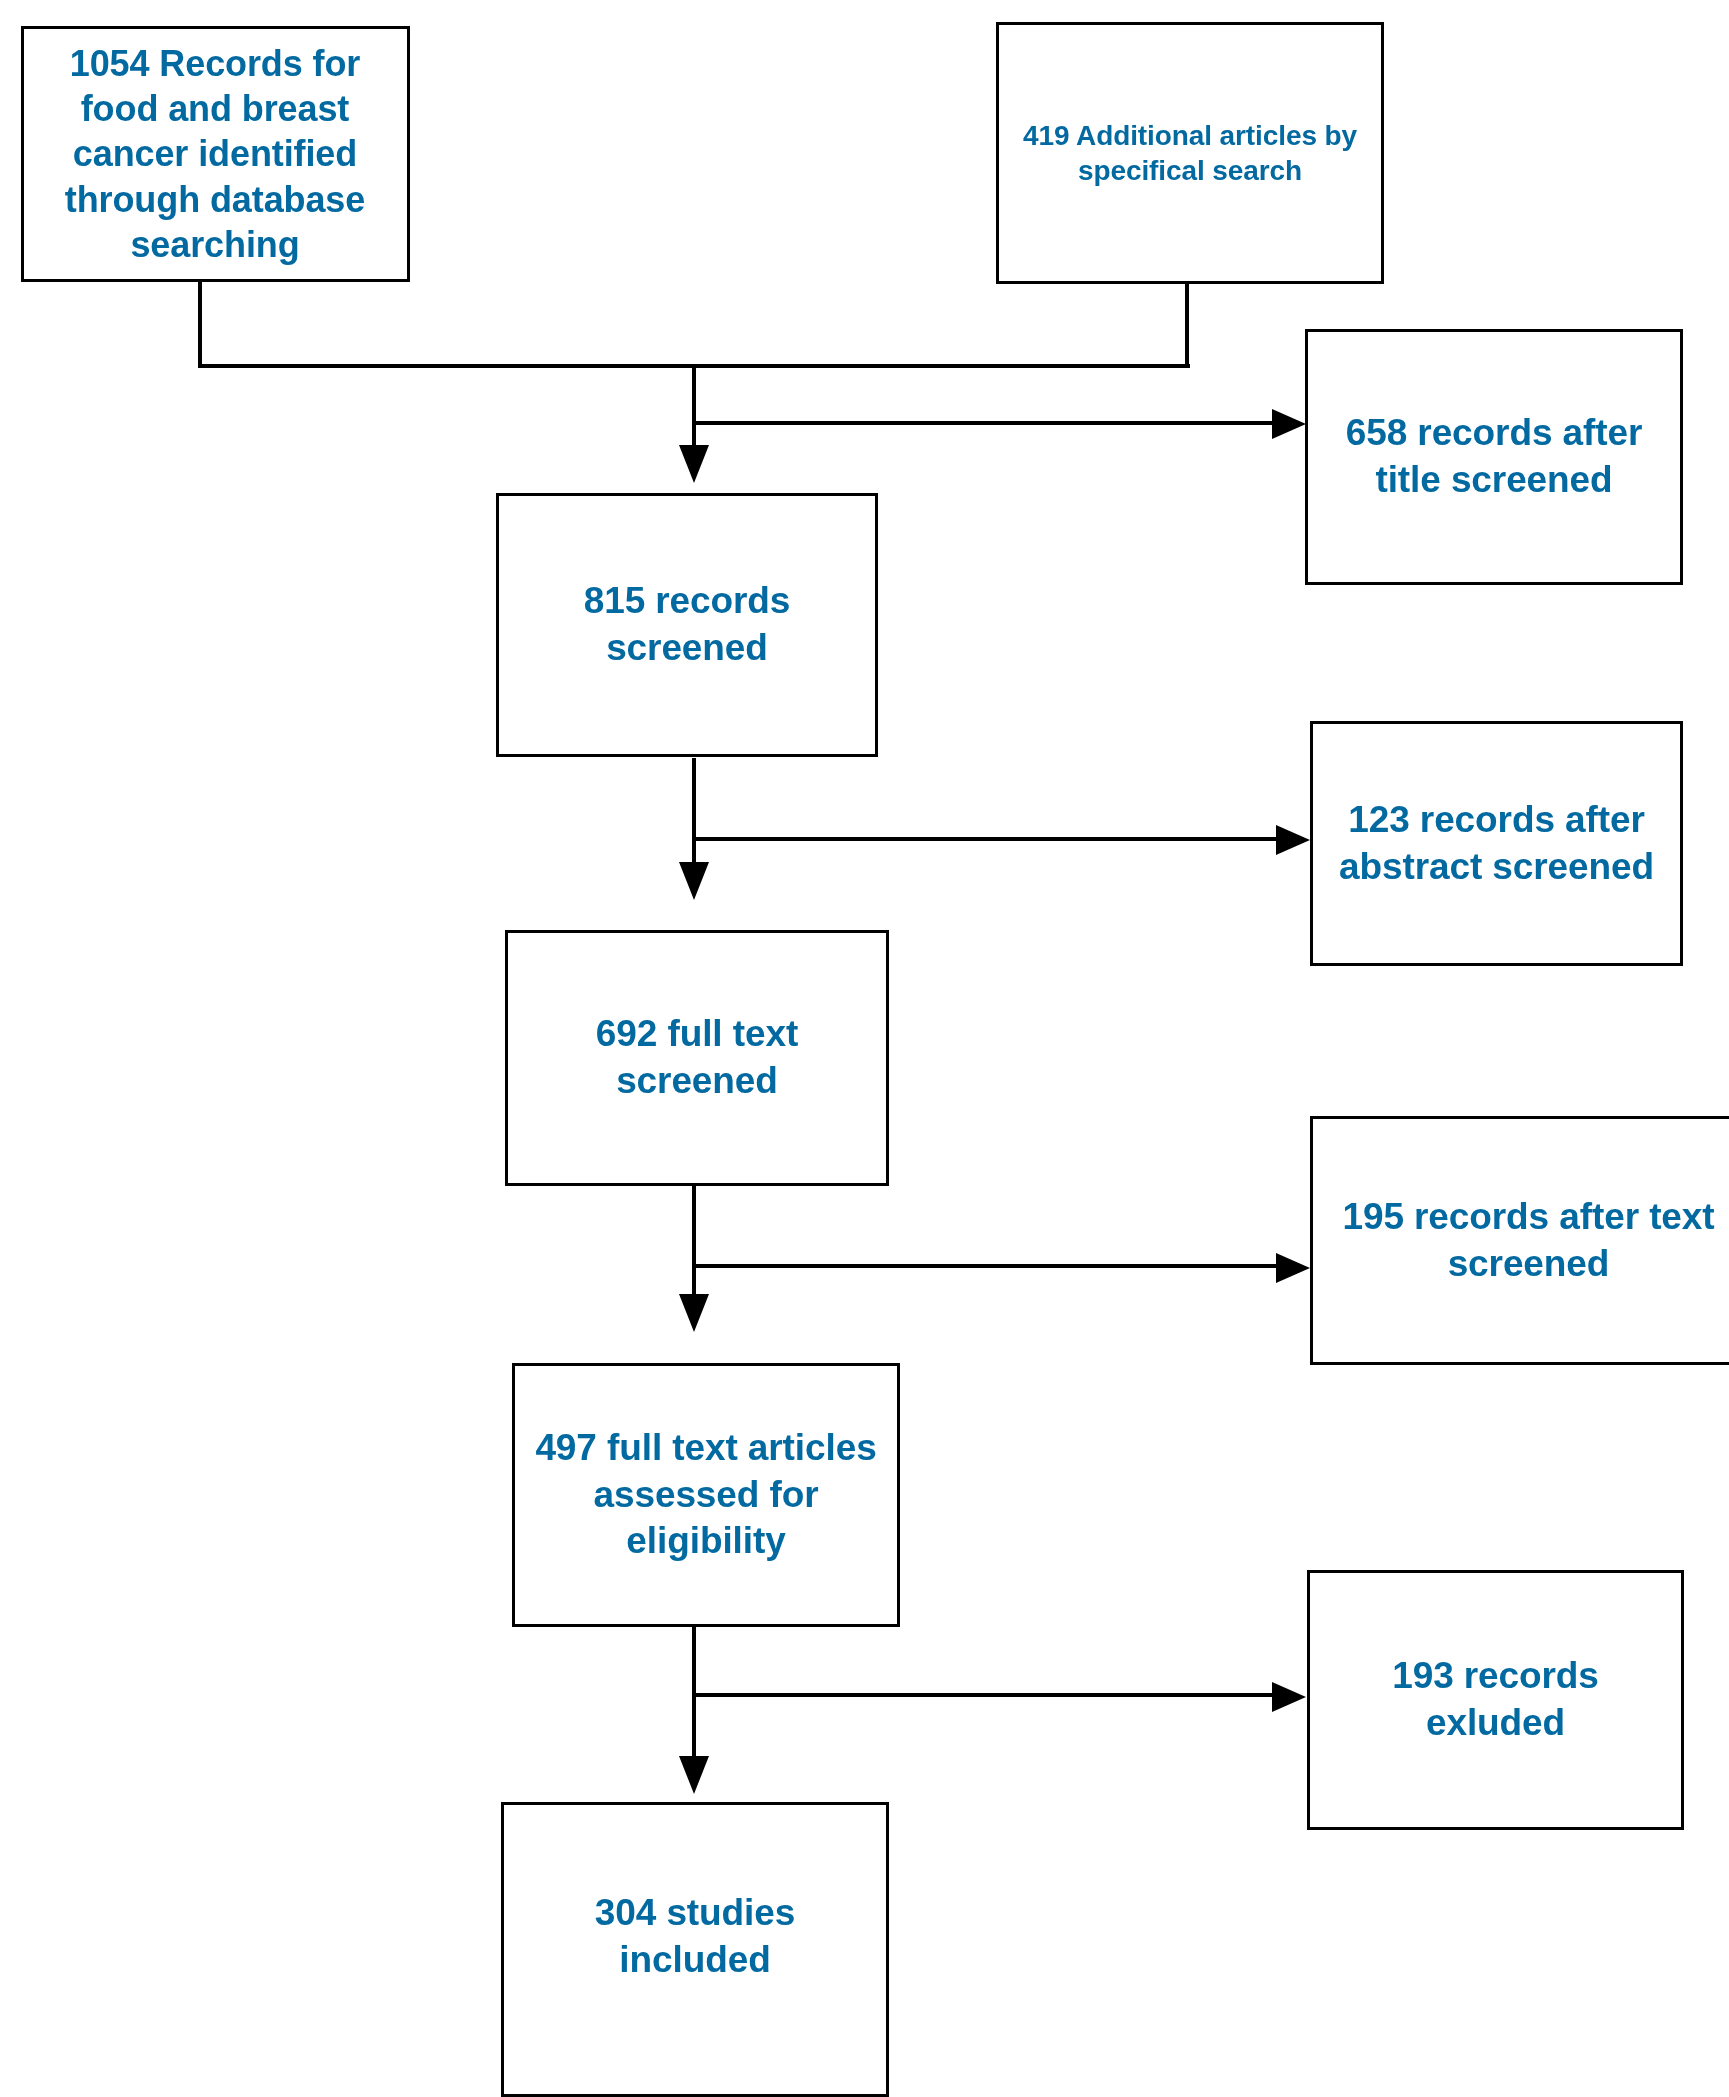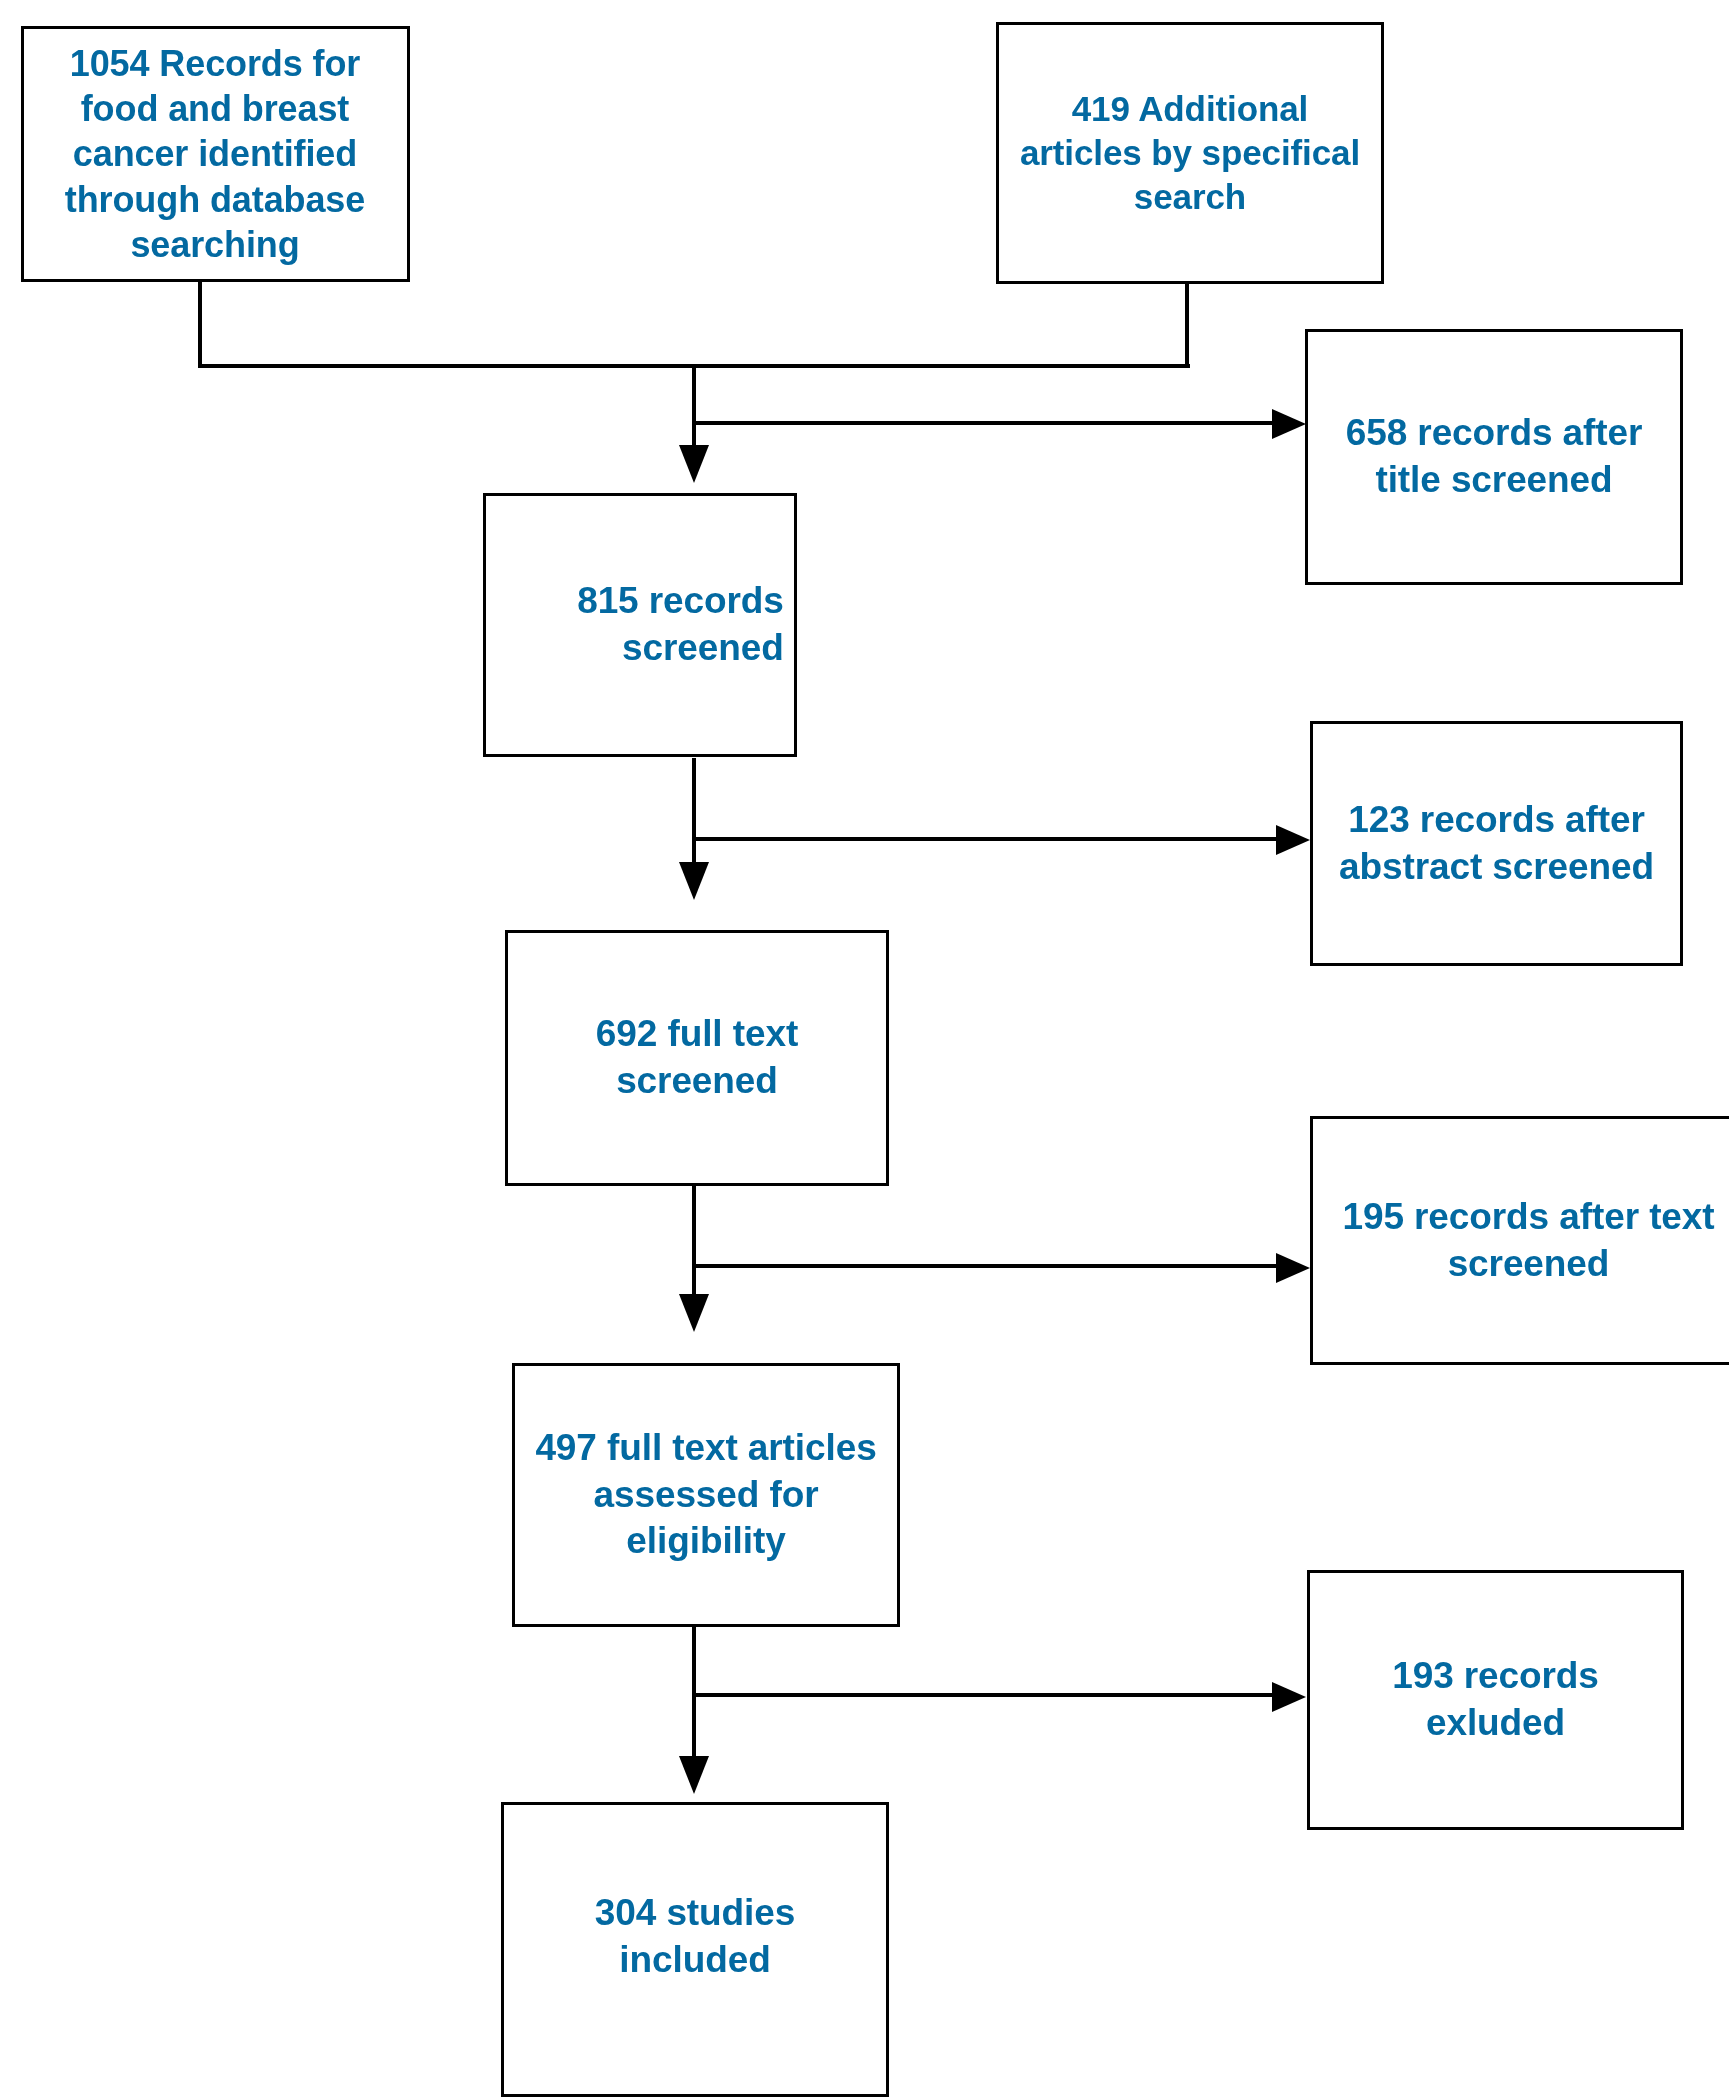--- a/index.html
+++ b/index.html
@@ -63,40 +63,40 @@
 </head>
 <body>
 
 <div id="stage">
 
   <div class="node" style="left:20.5px; top:26px; width:389px; height:256px;">
     <span class="label" style="font-size:36px;">1054 Records for food and breast cancer identified through database searching</span>
   </div>
 
   <div class="node" style="left:996px; top:22px; width:388px; height:262px;">
-    <span class="label" style="font-size:35px;">419 Additional articles by specifical search</span>
+    <span class="label" style="font-size:28px;">419 Additional articles by specifical search</span>
   </div>
 
   <div class="conn vline" style="left:198px; top:282px; height:86px;"></div>
 
   <div class="conn vline" style="left:1185px; top:284px; height:84px;"></div>
 
   <div class="conn hline" style="left:198px; top:364px; width:992px;"></div>
 
   <div class="conn vline" style="left:692px; top:364px; height:83px;"></div>
   <div class="arrow-down" style="left:679px; top:445px;"></div>
 
   <div class="conn thinline" style="left:696px; top:421px; width:578px;"></div>
   <div class="arrow-right" style="left:1272px; top:409px;"></div>
 
   <div class="node" style="left:1305px; top:329px; width:378px; height:256px;">
     <span class="label">658 records after title screened</span>
   </div>
 
-  <div class="node" style="left:483px; top:493px; width:314px; height:264px;text-align:right;">
+  <div class="node" style="left:496px; top:493px; width:382px; height:264px;">
     <span class="label">815 records screened</span>
   </div>
 
   <div class="conn vline" style="left:692px; top:758px; height:106px;"></div>
   <div class="arrow-down" style="left:679px; top:862px;"></div>
   <div class="conn thinline" style="left:696px; top:837px; width:582px;"></div>
   <div class="arrow-right" style="left:1276px; top:825px;"></div>
 
   <div class="node" style="left:1310px; top:721px; width:373px; height:245px;">
     <span class="label">123 records after abstract screened</span>

